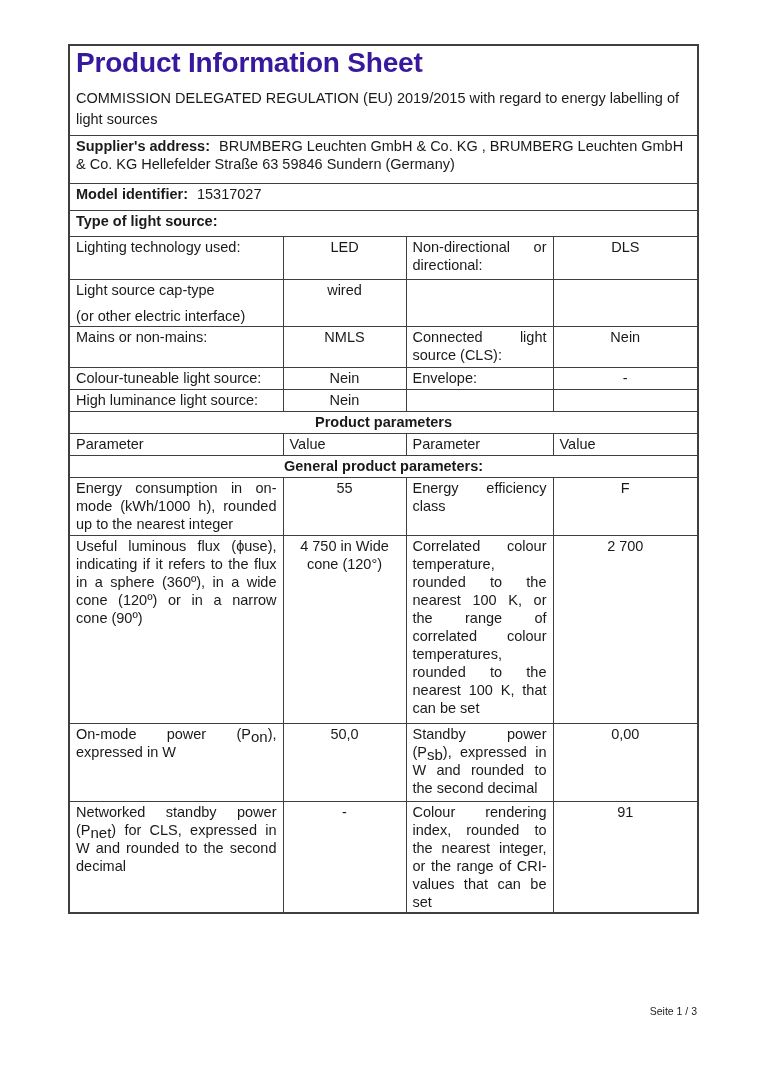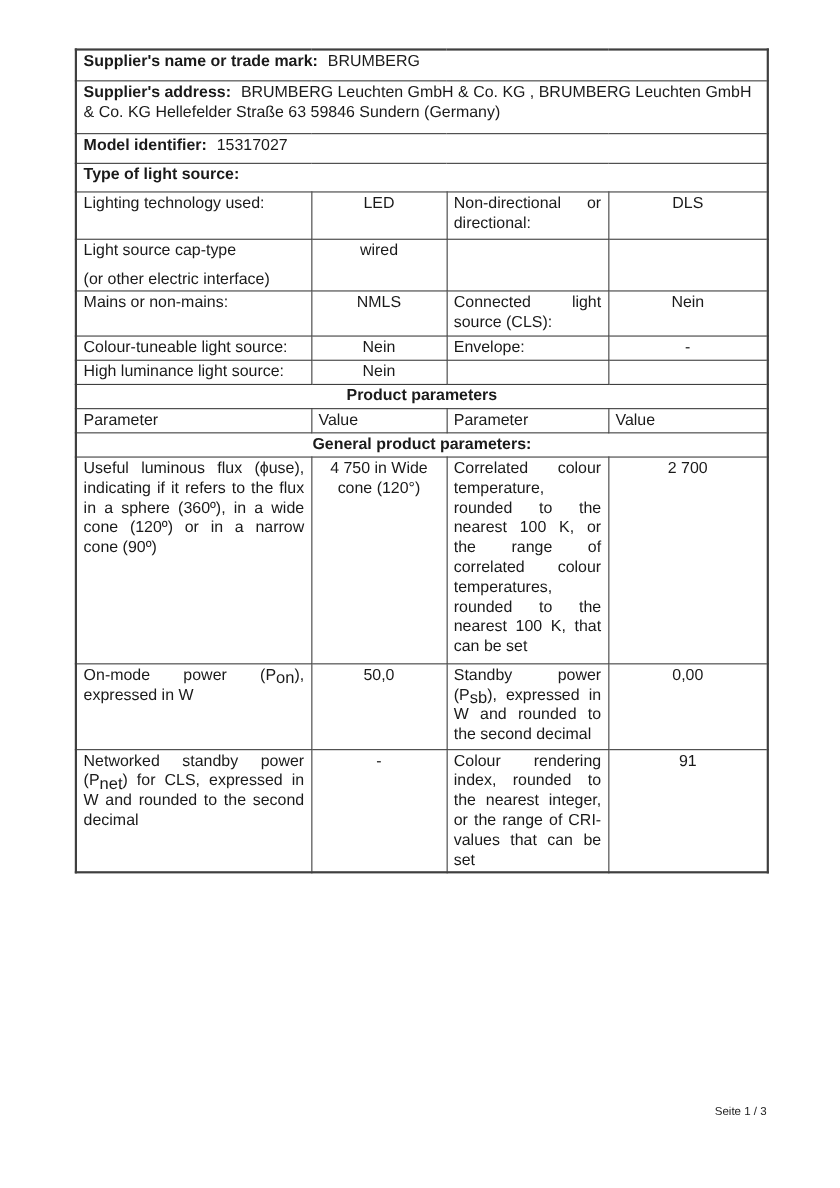--- a/index.html
+++ b/index.html
@@ -63,26 +63,27 @@
 
   <table class="sheet">
     <colgroup>
       <col style="width:214px">
       <col style="width:123px">
       <col style="width:147px">
       <col style="width:145px">
     </colgroup>
 
     <tbody>
-
-    <tr style="height:28px">
-      <td colspan="4">
-        <span class="lbl">Supplier's name or trade mark:</span><span>BRUMBERG</span>
+        <tr style="height:90px">
+      <td colspan="4" class="headcell">
+        <h1 class="title">Product Information Sheet</h1>
+        <p class="reg">COMMISSION DELEGATED REGULATION (EU) 2019/2015 with regard to energy labelling of light sources</p>
       </td>
     </tr>
+
 
     <tr style="height:48px">
       <td colspan="4">
         <span class="lbl">Supplier's address:</span><span>BRUMBERG Leuchten GmbH &amp; Co. KG , BRUMBERG Leuchten GmbH &amp; Co. KG Hellefelder Straße 63 59846 Sundern (Germany)</span>
       </td>
     </tr>
 
     <tr style="height:27px">
       <td colspan="4">
         <span class="lbl">Model identifier:</span><span>15317027</span>
@@ -135,20 +136,26 @@
       <td>Parameter</td>
       <td>Value</td>
       <td>Parameter</td>
       <td>Value</td>
     </tr>
 
     <tr style="height:22px">
       <td colspan="4" class="secttl">General product parameters:</td>
     </tr>
 
+    <tr style="height:58px">
+      <td class="just">Energy consumption in on-mode (kWh/1000 h), rounded up to the nearest integer</td>
+      <td class="ctr">55</td>
+      <td class="just">Energy efficiency class</td>
+      <td class="ctr">F</td>
+    </tr>
     <tr style="height:188px">
       <td class="just">Useful luminous flux (ϕuse), indicating if it refers to the flux in a sphere (360º), in a wide cone (120º) or in a narrow cone (90º)</td>
       <td class="ctr">4 750 in Wide cone (120°)</td>
       <td class="just">Correlated colour temperature, rounded to the nearest 100 K, or the range of correlated colour temperatures, rounded to the nearest 100 K, that can be set</td>
       <td class="ctr">2 700</td>
     </tr>
     <tr style="height:78px">
       <td class="just"><span>On-mode power (P</span><sub class="ss">on</sub><span>), expressed in W</span></td>
       <td class="ctr">50,0</td>
       <td class="just"><span>Standby power (P</span><sub class="ss">sb</sub><span>), expressed in W and rounded to the second decimal</span></td>

